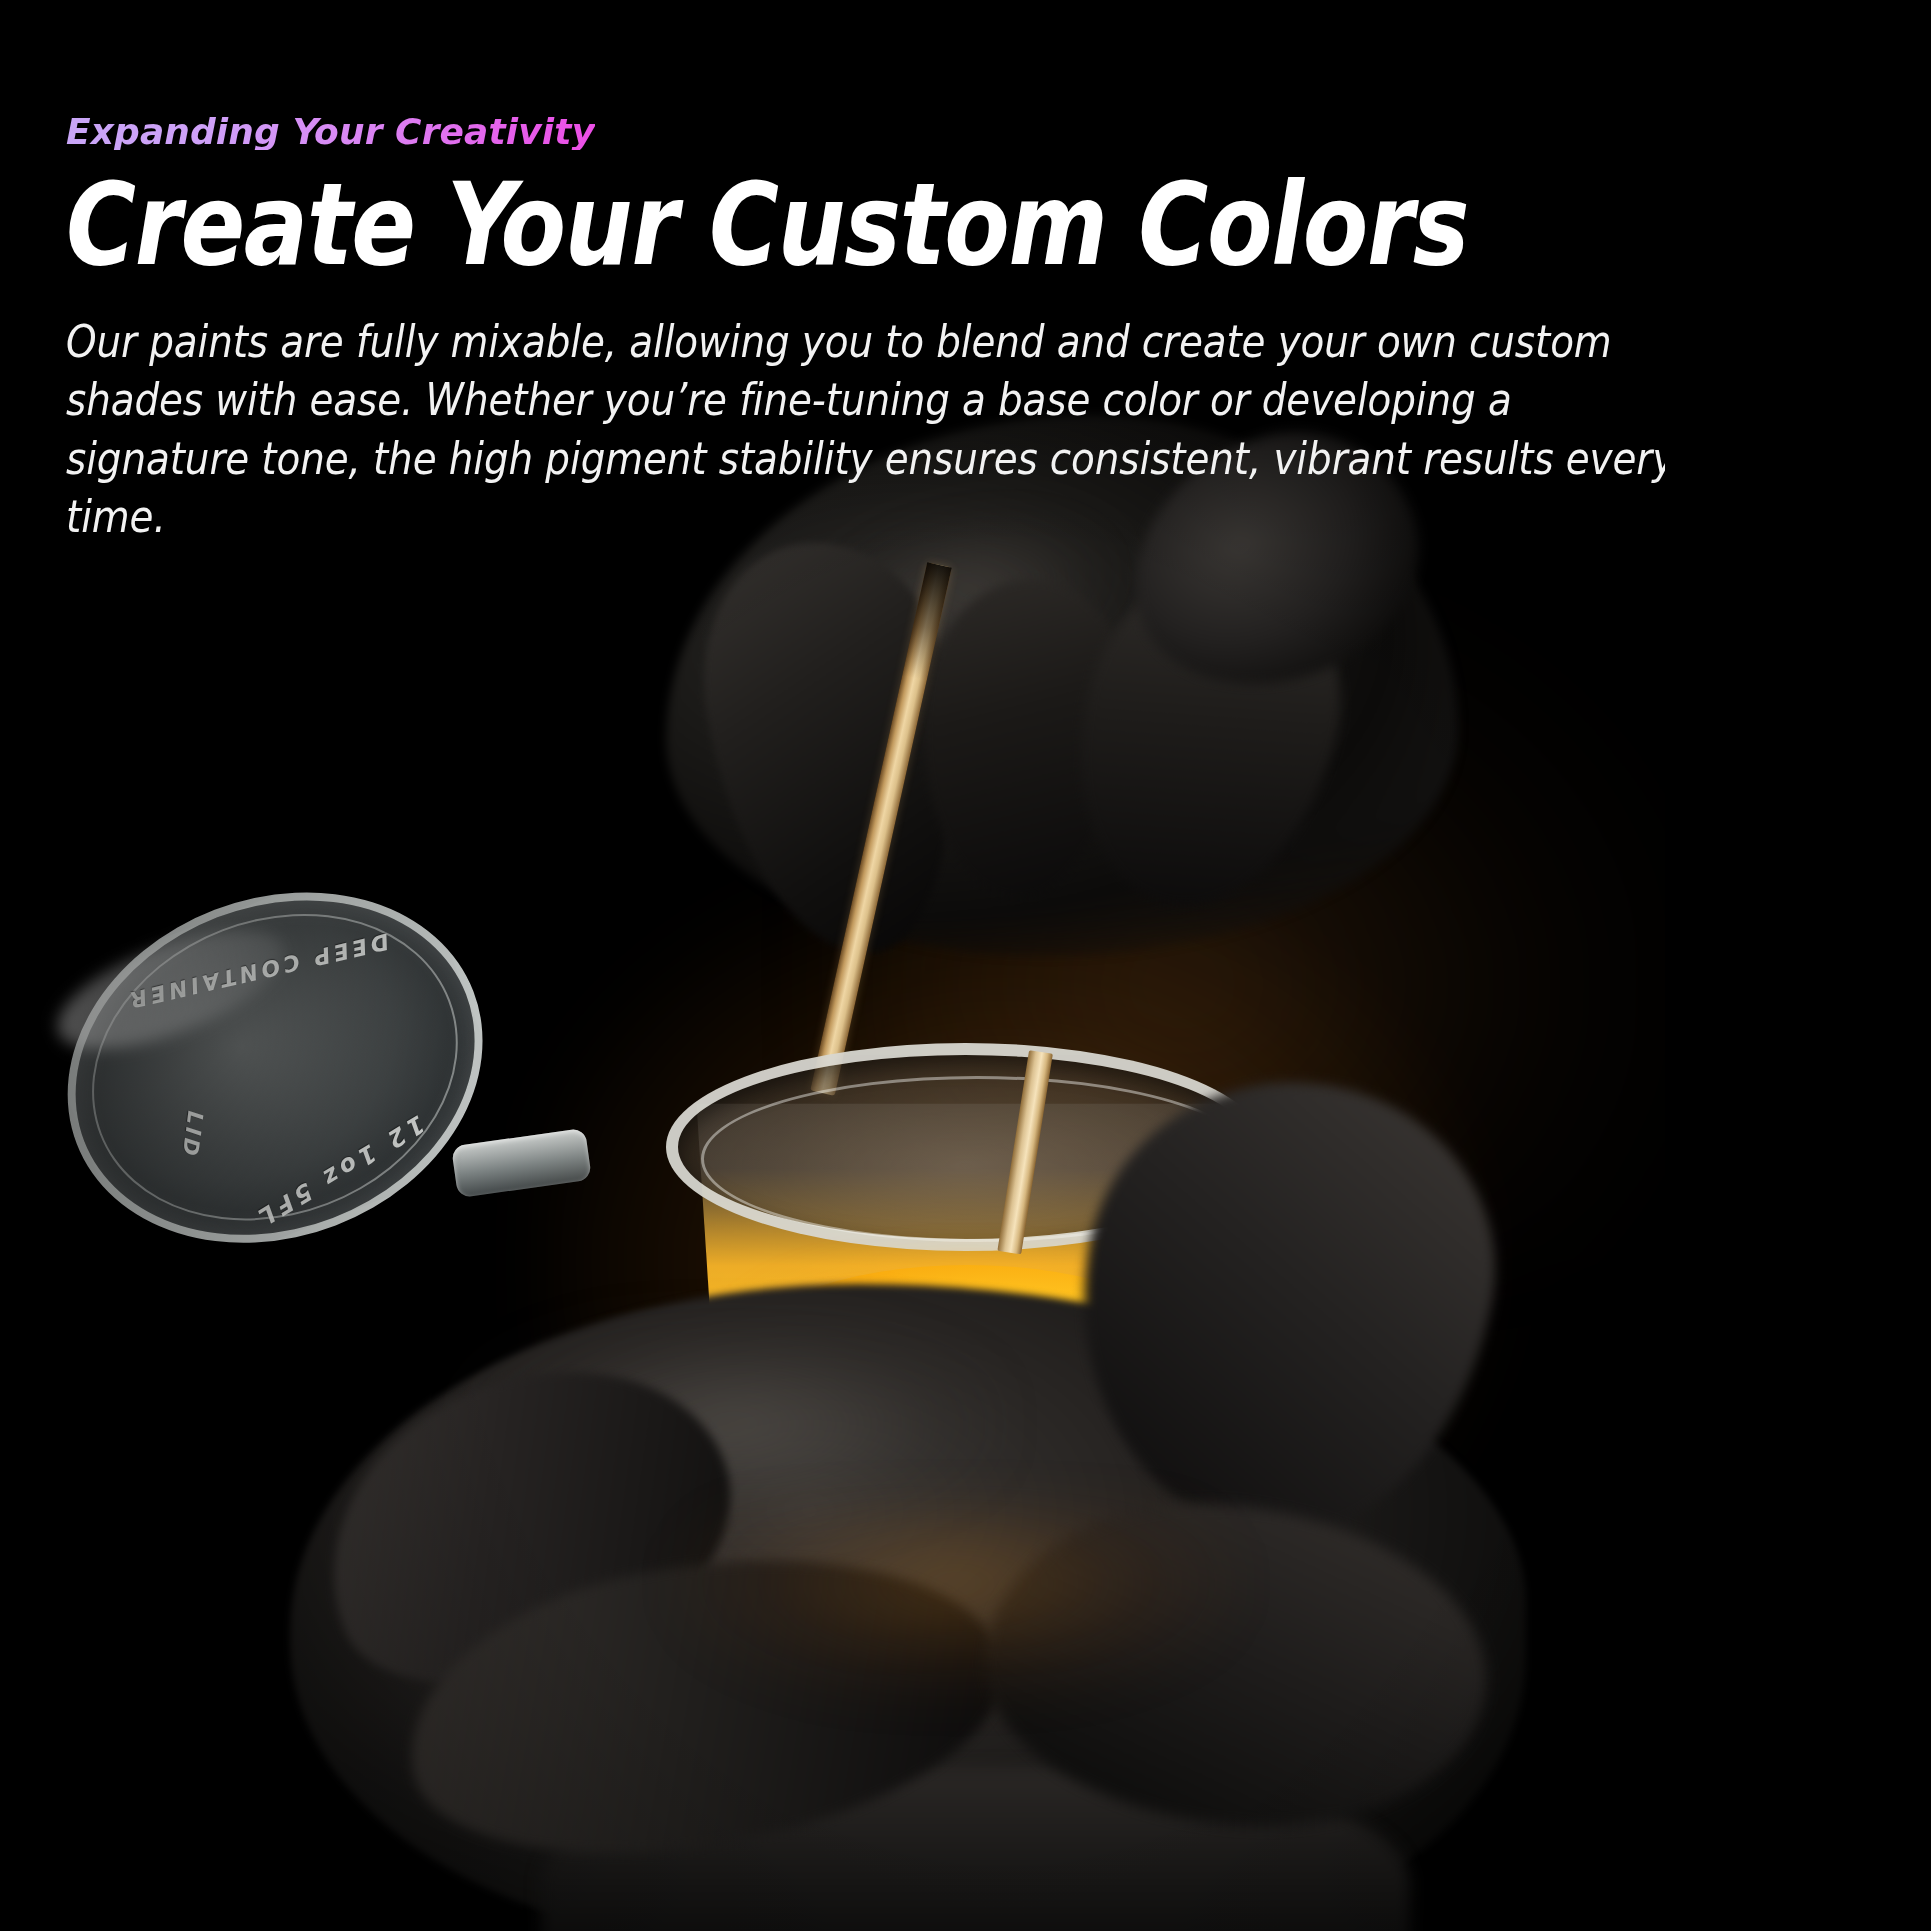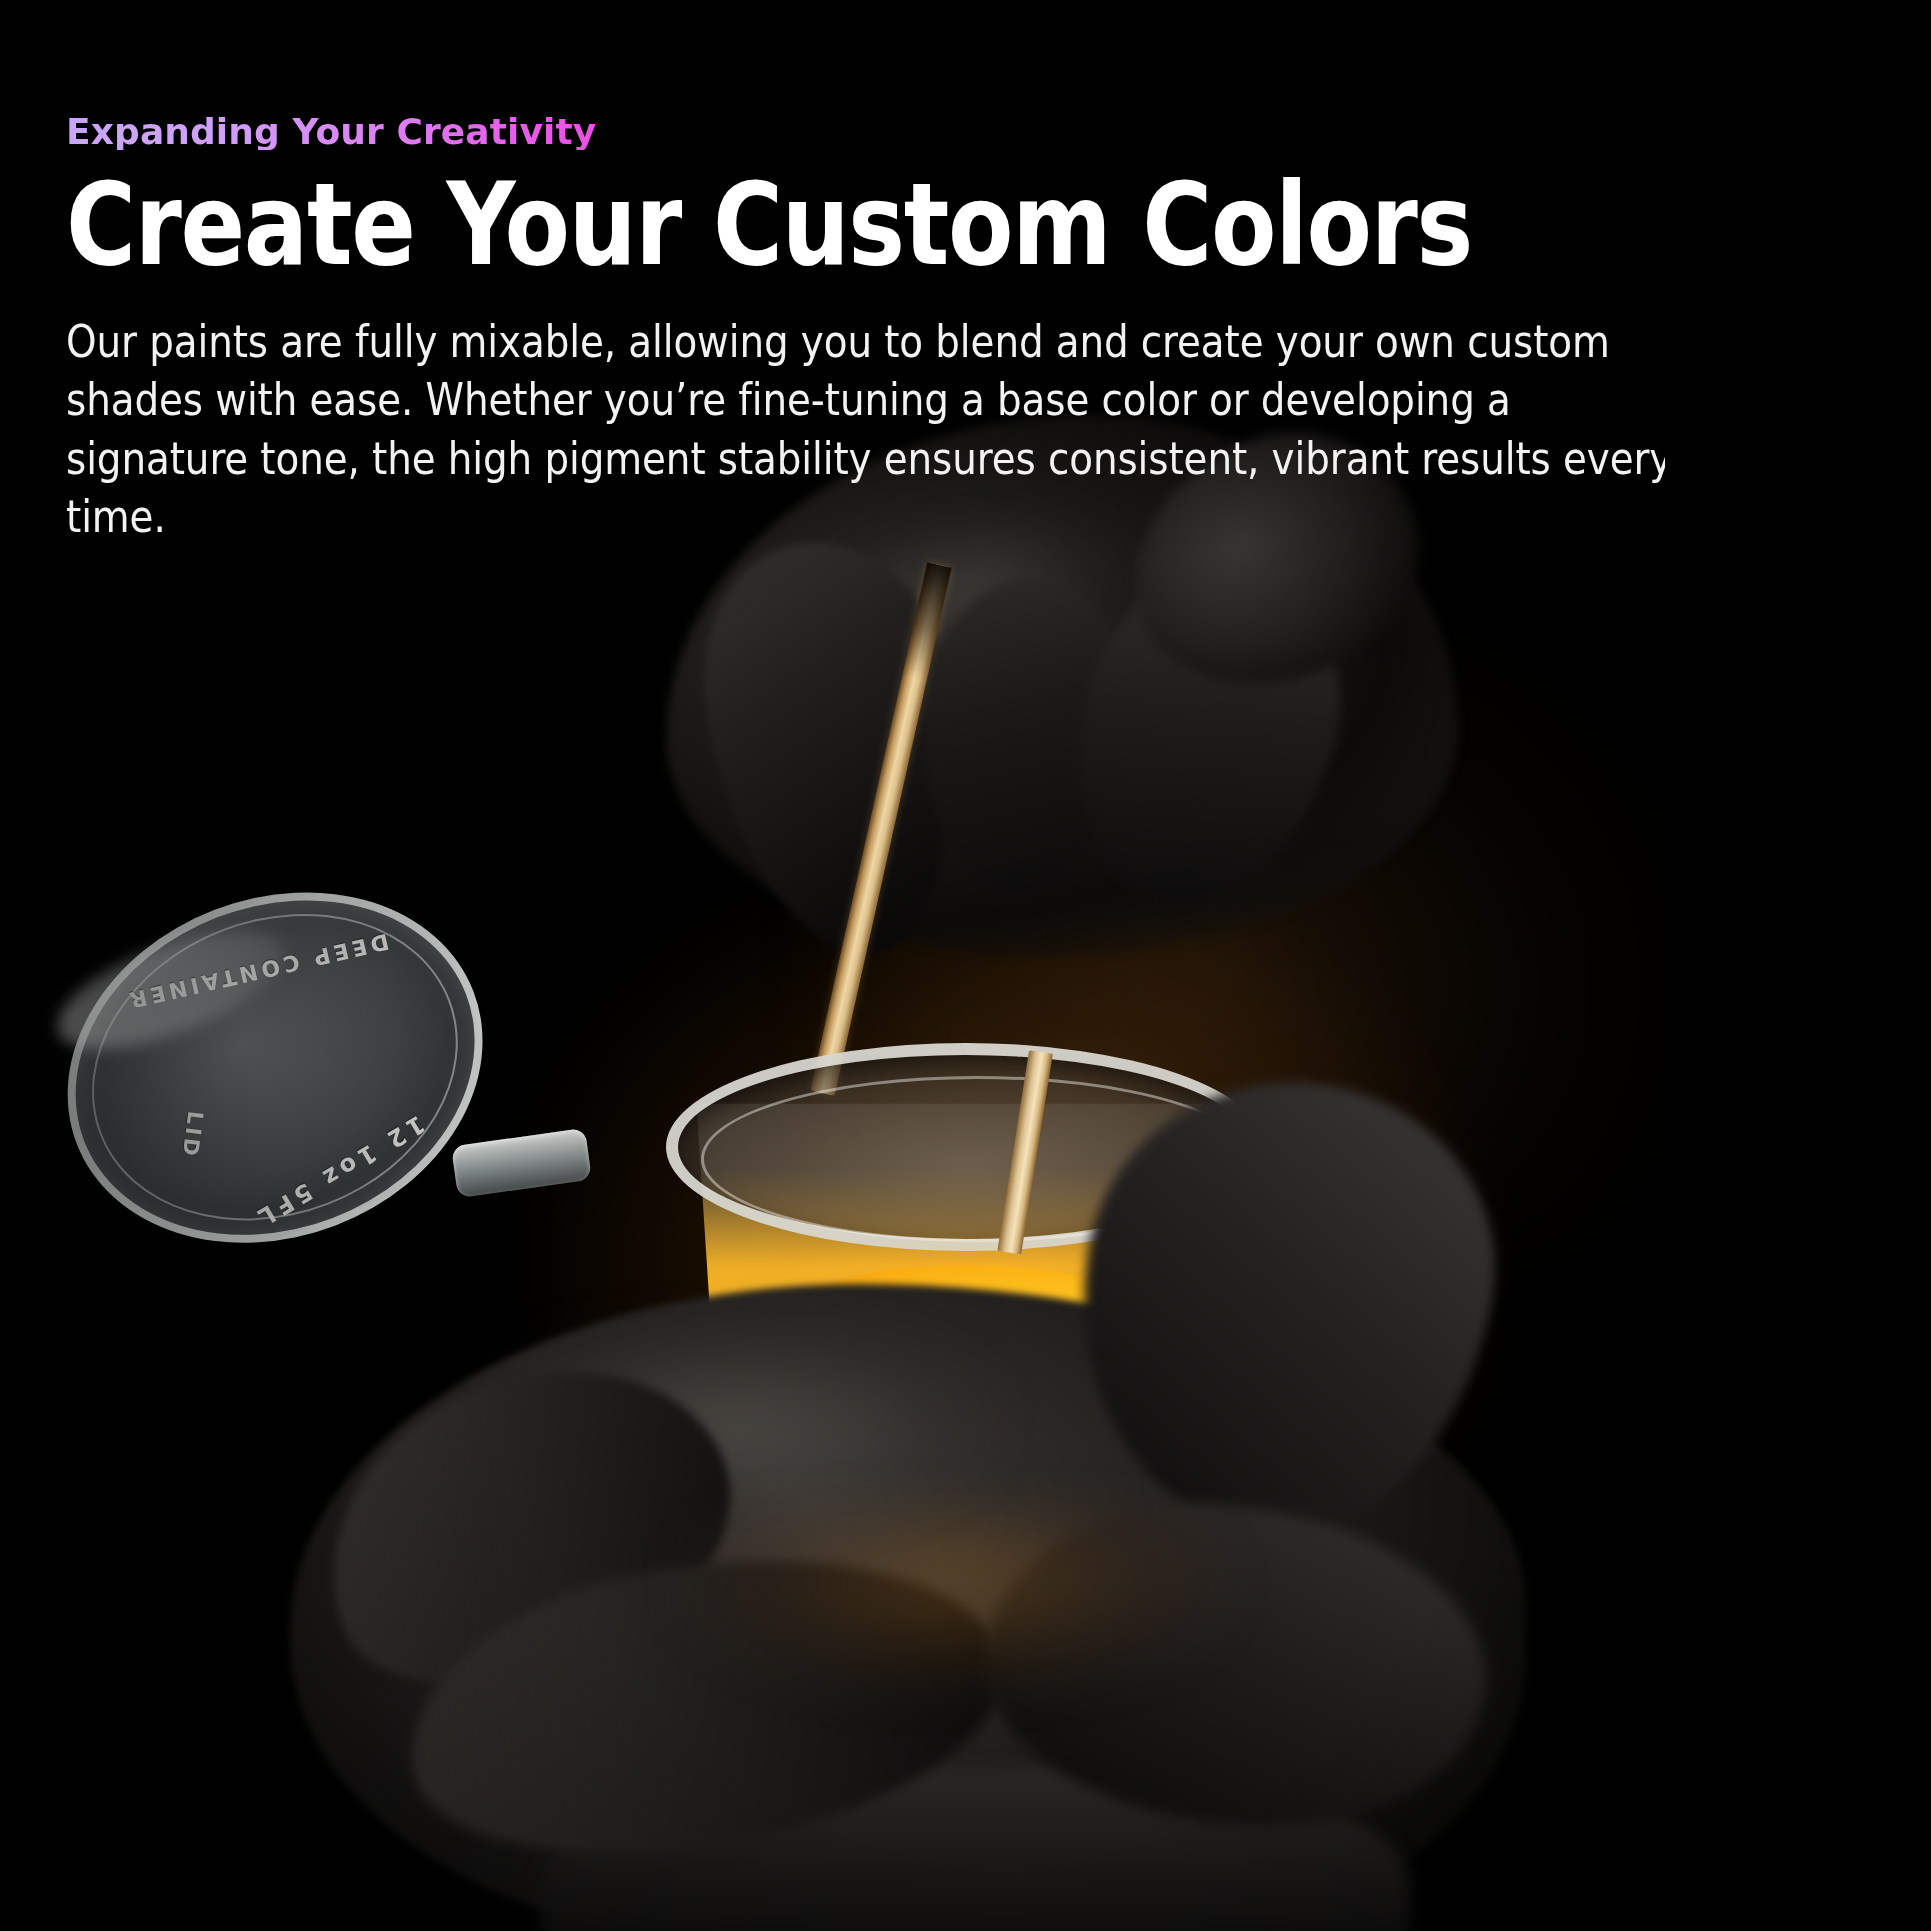--- a/index.html
+++ b/index.html
@@ -4,20 +4,21 @@
 <title>Create Your Custom Colors</title>
 <style>
   html,body{margin:0;padding:0;background:#000;}
   *{box-sizing:border-box;}
   .page{
     position:relative;
     width:1665px;height:1931px;
     background:#b91c1c;
     overflow:hidden;
     font-family:"Liberation Sans","DejaVu Sans",sans-serif;
+    font-style:italic;
   }
 
   
   .textblock{
     position:absolute;
     left:66px; top:114px; width:1815px;
     z-index:40;
   }
   .eyebrow{
     font-family:"DejaVu Sans","Liberation Sans",sans-serif;

